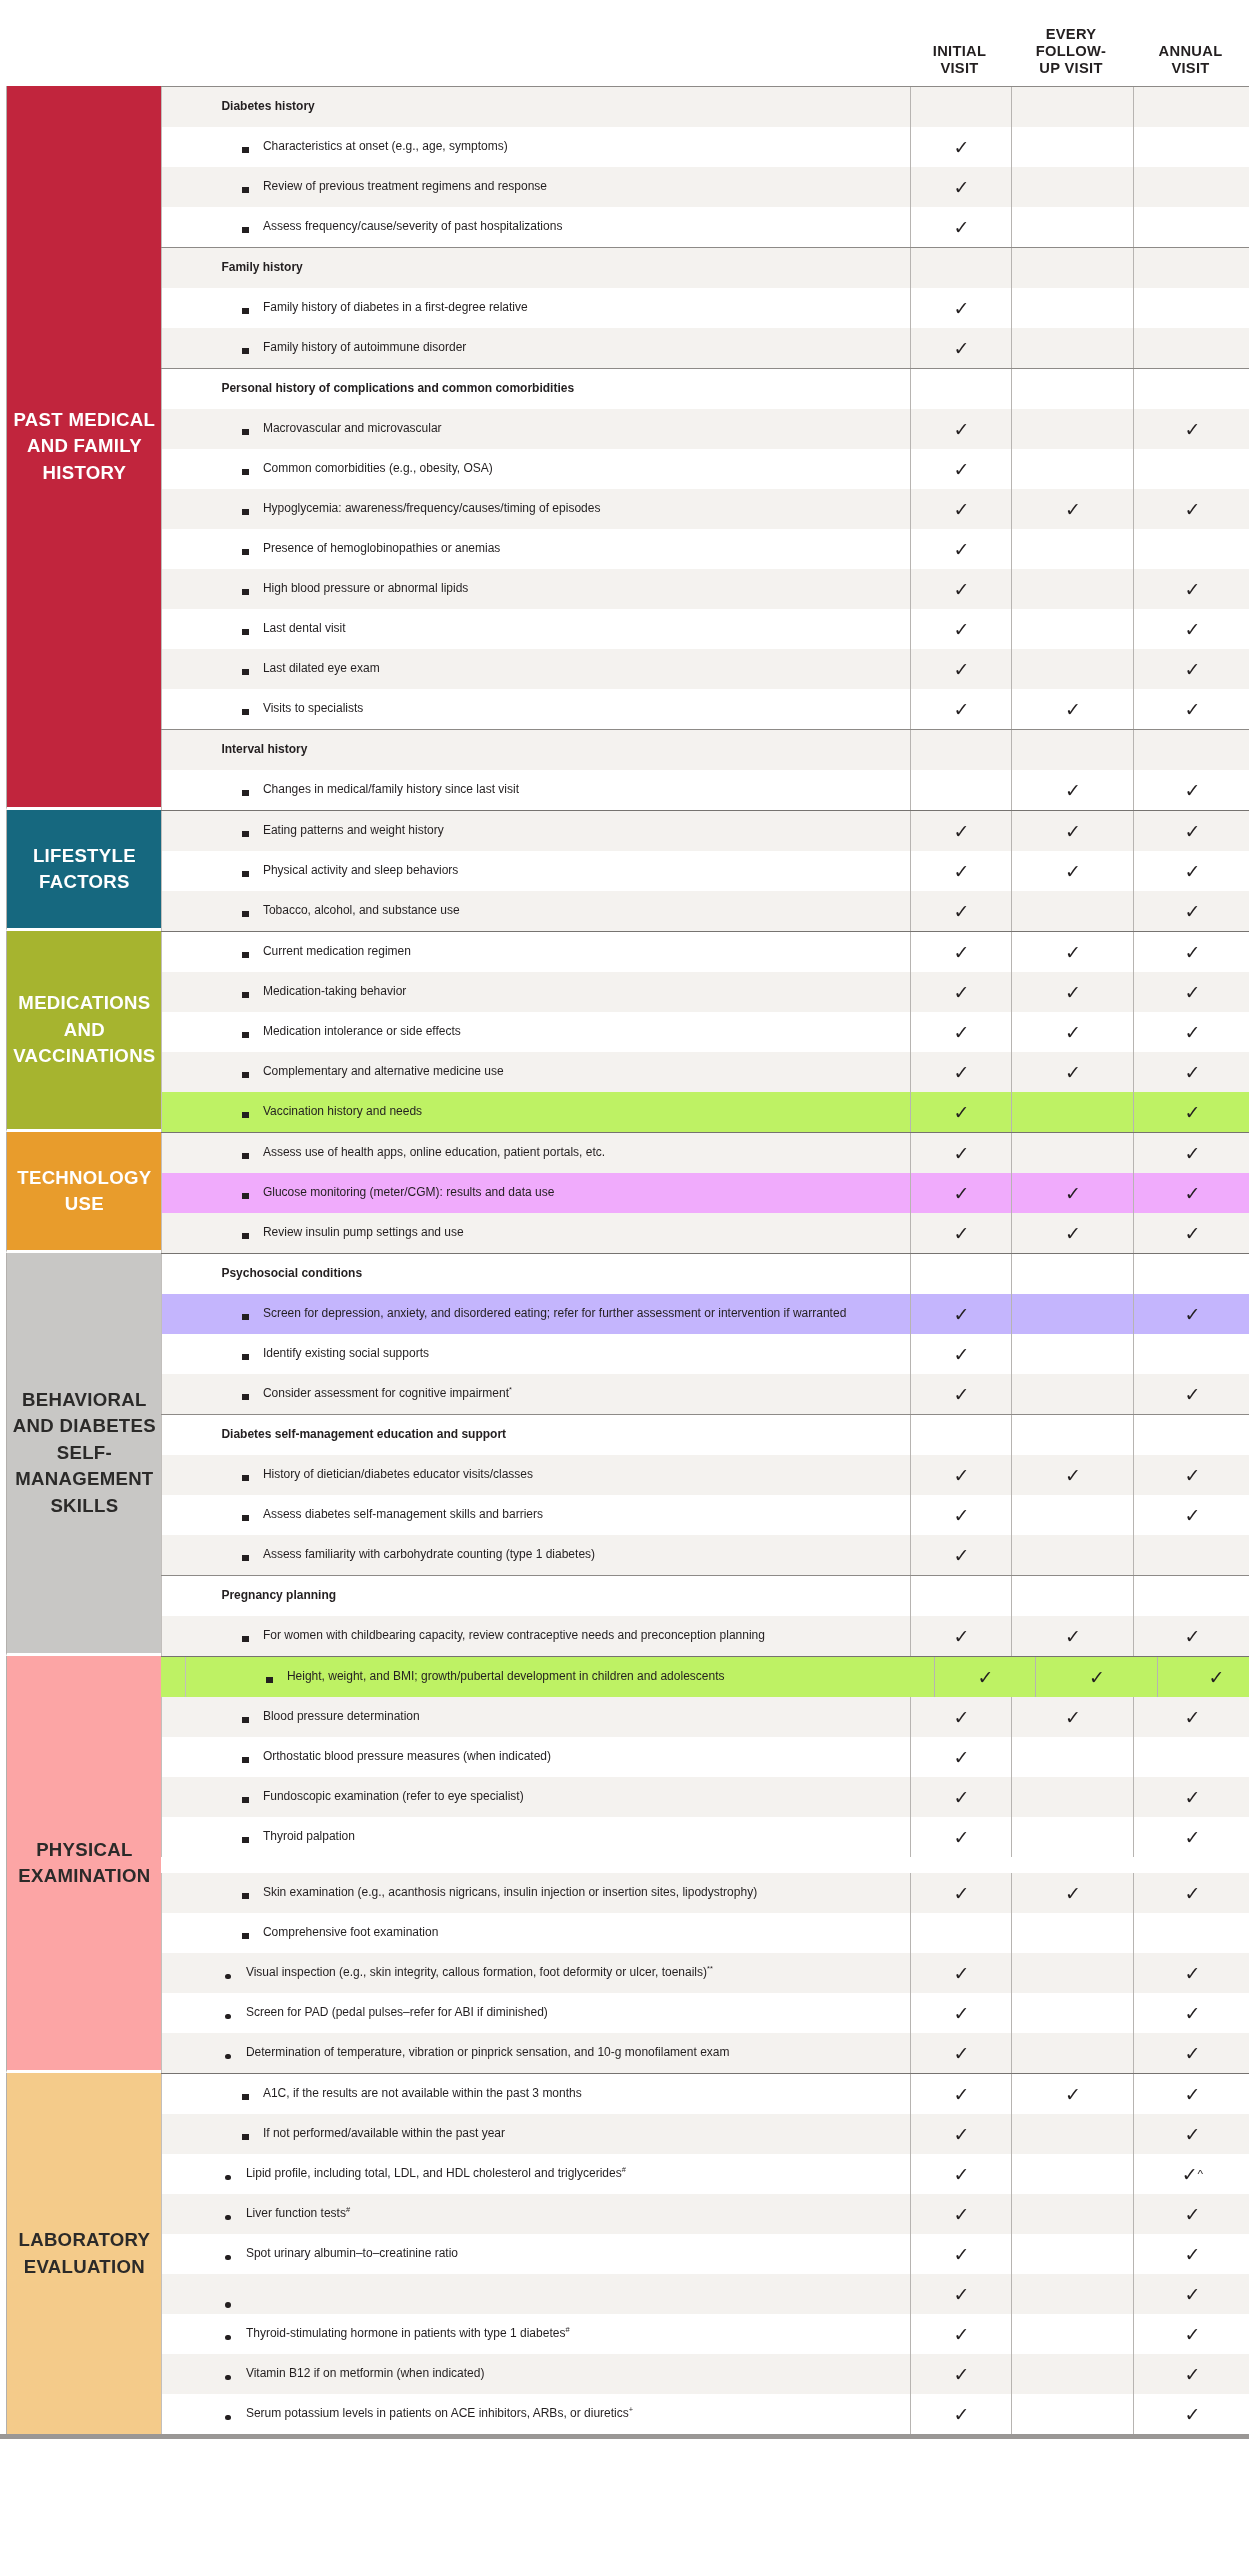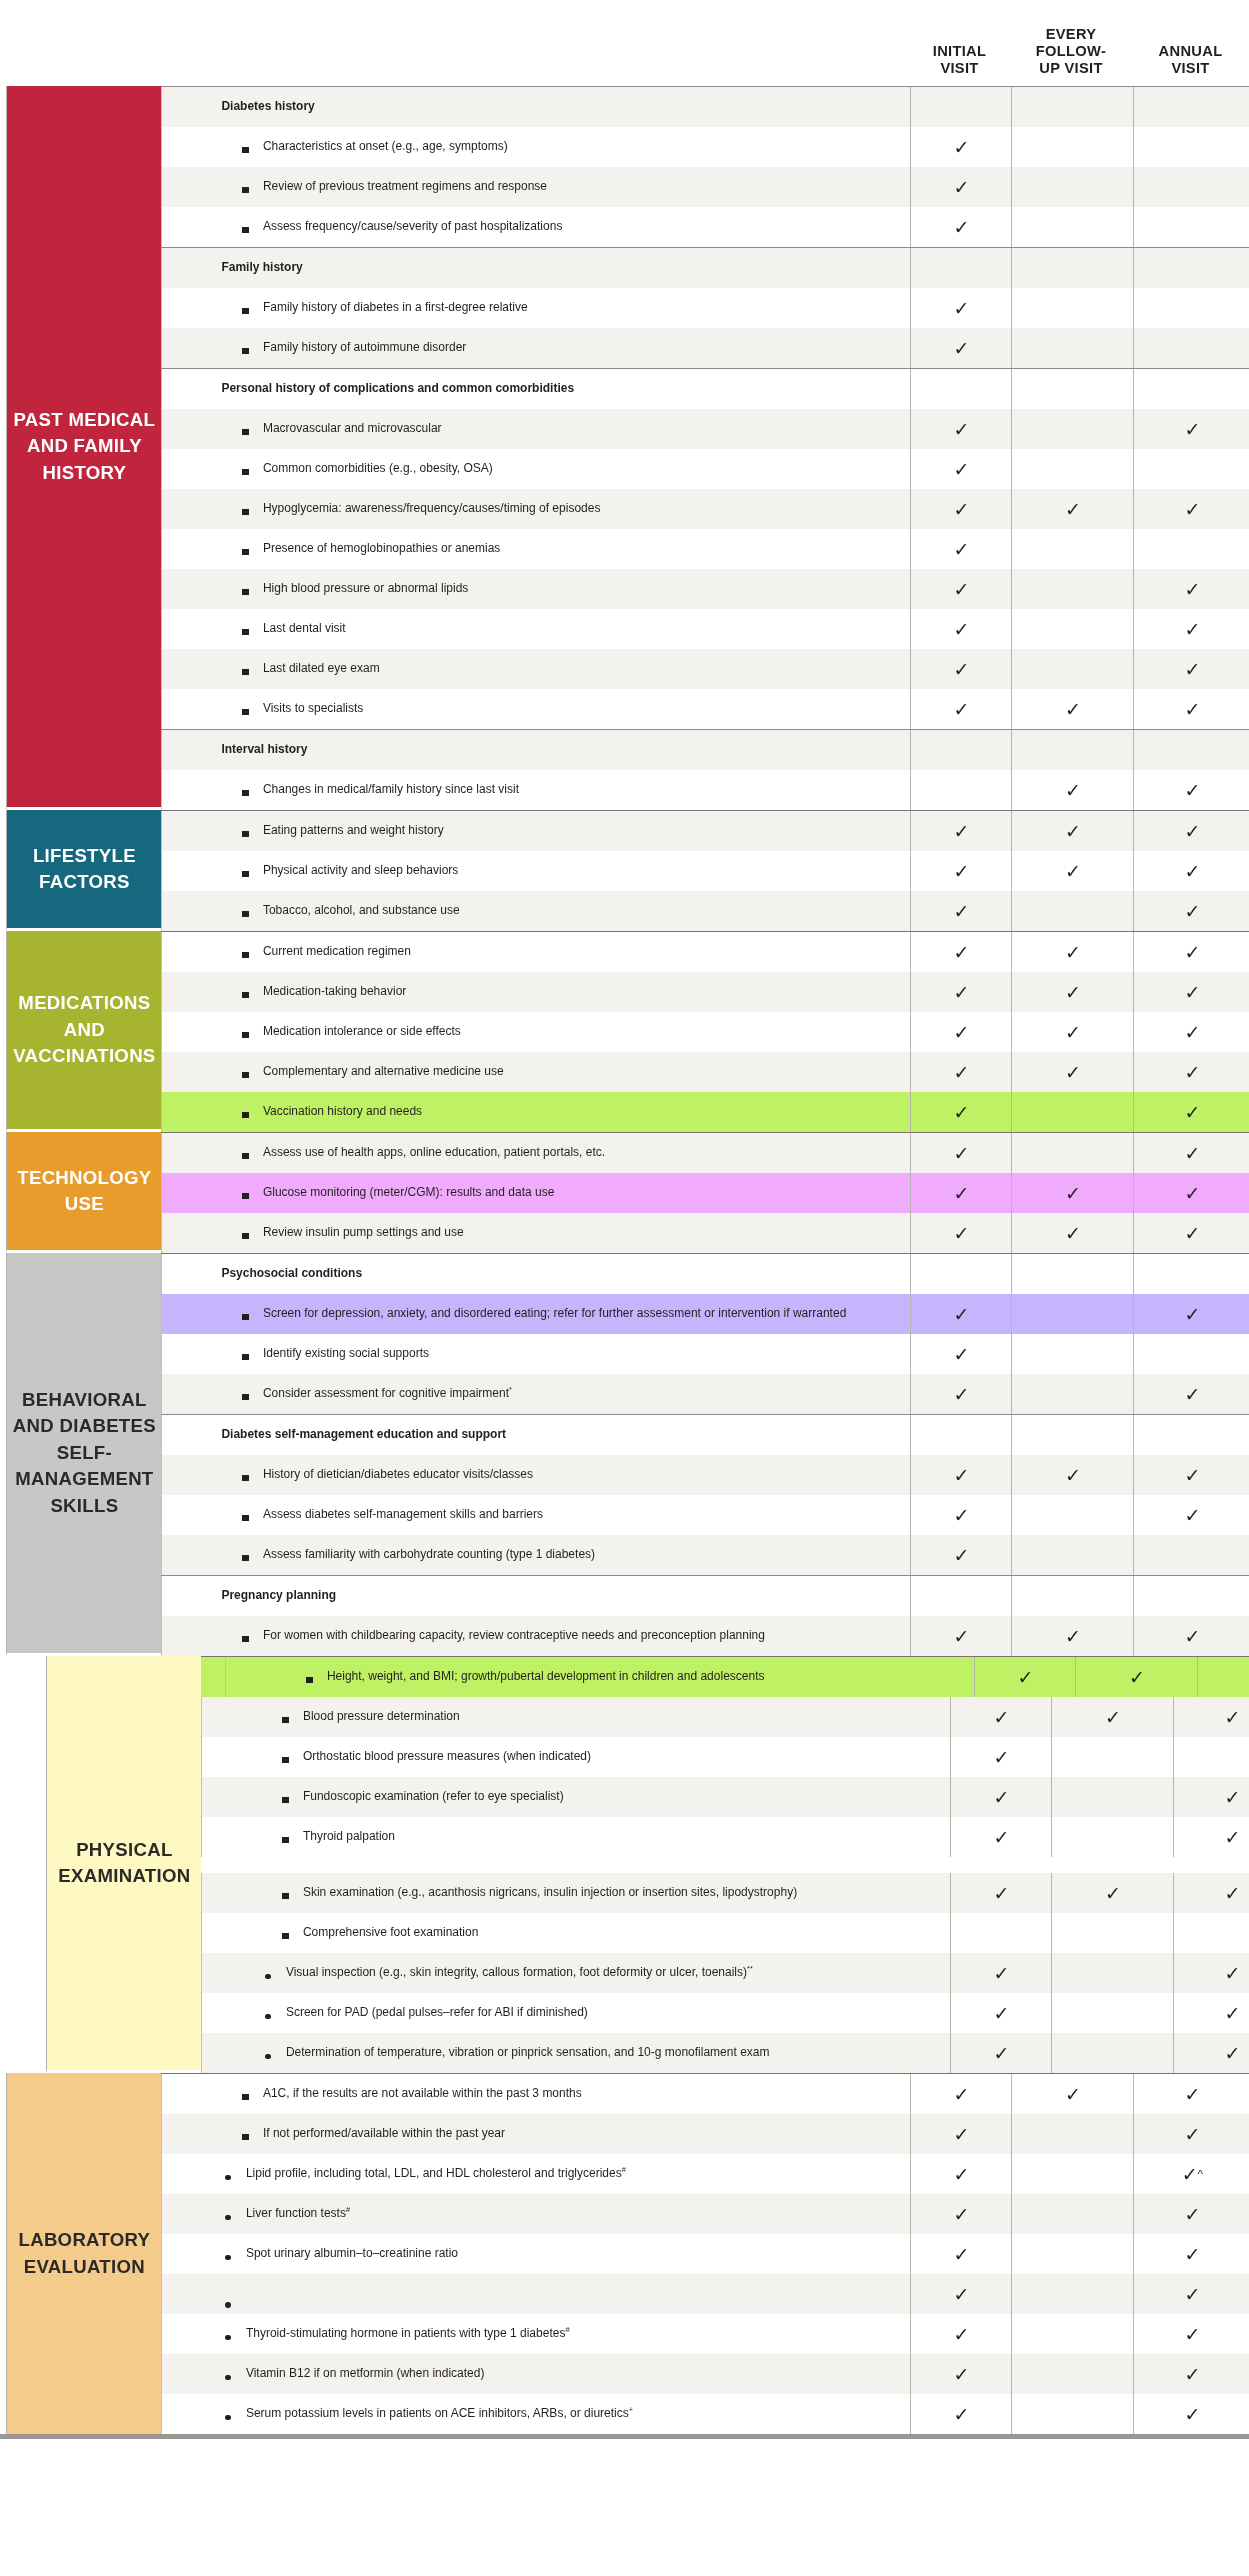--- a/index.html
+++ b/index.html
@@ -582,21 +582,21 @@
               </div>
             </div>
             <div class="check">✓</div>
             <div class="check">✓</div>
             <div class="check">✓</div>
           </div>
         </div>
       </div>
       <div class="section">
         <div class="spacer"></div>
-        <div class="category" style="background: #fef9c3; color: rgb(43, 42, 41); margin-left: 40px;">
+        <div class="category" style="background: #fca5a5; color: rgb(43, 42, 41);">
           <div class="category-label">PHYSICAL
 EXAMINATION</div>
         </div>
         <div class="rows">
           <div class="row item" style="background: #bef264; padding-left: 24px;">
             <div class="desc">
               <div class="desc-inner">
                 <span class="bullet">
                   <span class="bullet-square"></span>
                 </span>

